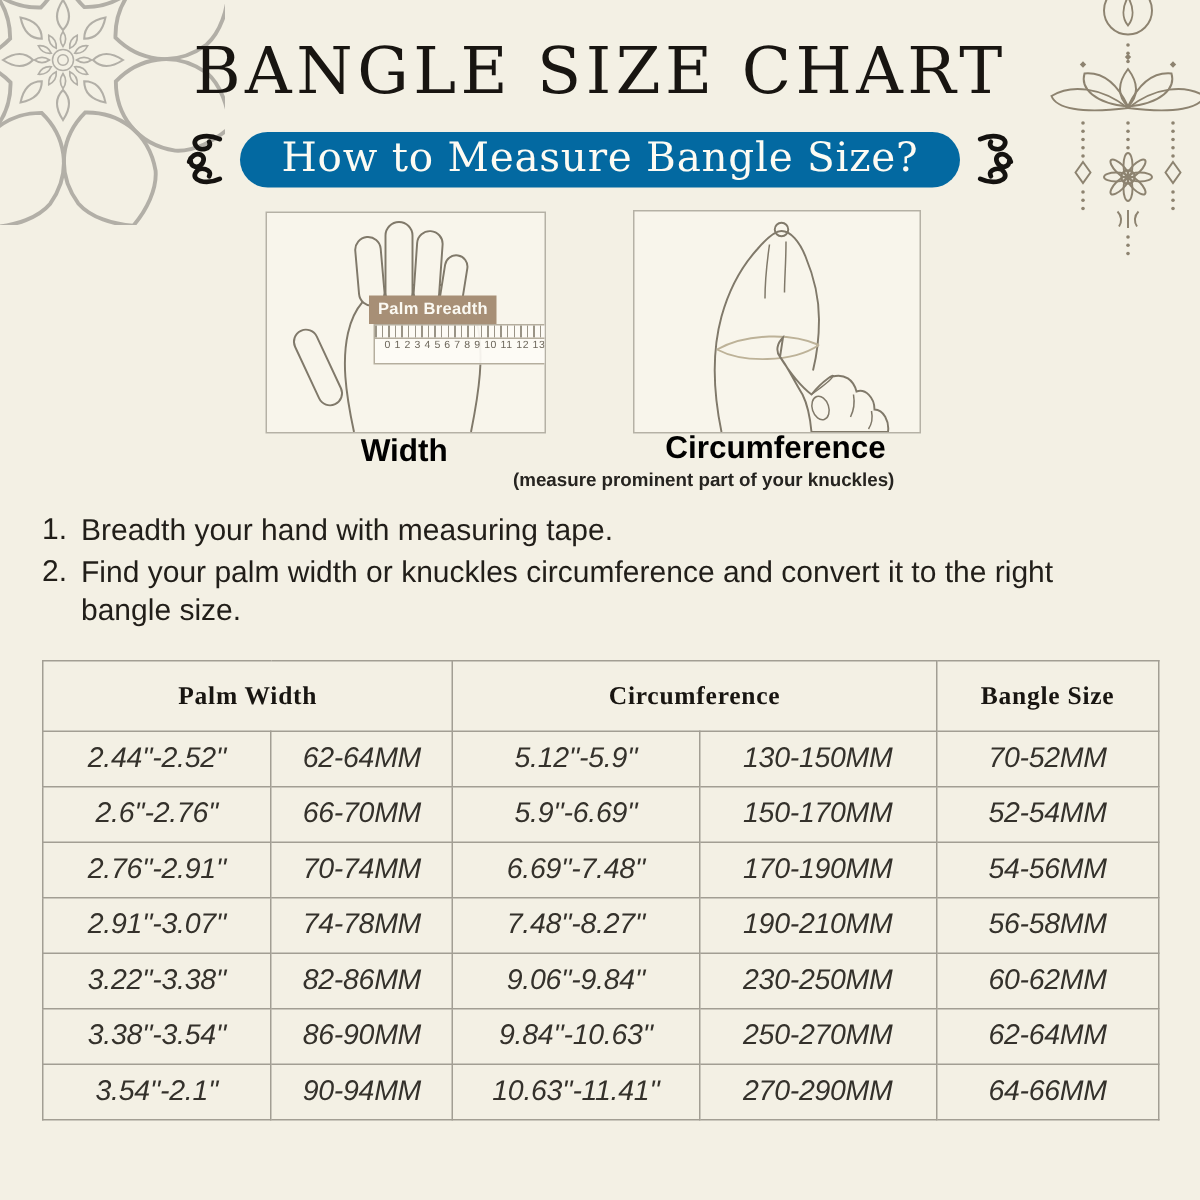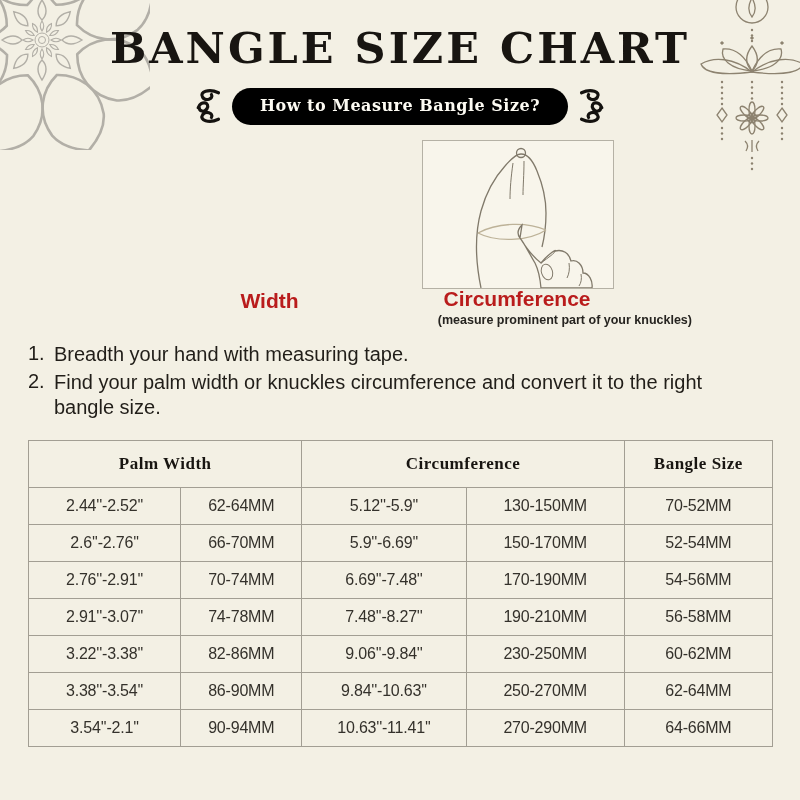--- a/index.html
+++ b/index.html
@@ -8,31 +8,31 @@
     background:#f3f0e4;font-family:"Liberation Sans",sans-serif;color:#1b1814;
   }
   
   .deco-mandala{position:absolute;left:0;top:0;}
   .deco-lotus{position:absolute;left:652px;top:0;}
   
   .title{
     position:absolute;left:0;top:20px;width:100%;height:56px;margin:0;
     text-align:center;line-height:56px;
     font-family:"DejaVu Serif","Liberation Serif",serif;
-    font-size:43px;font-weight:700;letter-spacing:3px;color:#181511;
+    font-size:43px;font-weight:400;letter-spacing:3px;color:#181511;
   }
   .ribbon-row{
     position:absolute;left:0;top:84px;width:100%;height:44px;
     display:flex;justify-content:center;align-items:center;gap:10px;
   }
   .pill{
     height:37px;line-height:36px;padding:0 28px;border-radius:19px;
-    background:#000000;color:#fdfbf3;
+    background:#0369a1;color:#fdfbf3;
     font-family:"DejaVu Serif","Liberation Serif",serif;
-    font-size:16px;font-weight:700;letter-spacing:0.5px;
+    font-size:27px;font-weight:400;letter-spacing:0.5px;
   }
   .flourish{width:30px;height:44px;}
   .flourish.right{transform:scaleX(-1);}
   
   .hand-box{
     position:absolute;background:#f8f5eb;border:1px solid #b5b1a5;overflow:hidden;
   }
   .box-width{left:177px;top:141px;width:185px;height:146px;}
   .box-circ{left:422px;top:140px;width:190px;height:147px;}
   .ruler{
@@ -45,26 +45,26 @@
   }
   .ruler-numbers{
     margin-top:1px;text-align:center;white-space:nowrap;overflow:hidden;
     font-size:7px;letter-spacing:0.4px;color:#6d675b;
   }
   .tape-tag{
     position:absolute;left:68px;top:55px;height:19px;line-height:19px;padding:0 6px;
     background:#a78f76;color:#fbf9f2;font-size:11px;font-weight:bold;letter-spacing:0.2px;
   }
   .diagram-label{
-    position:absolute;text-align:center;font-size:21px;font-weight:bold;color:#b91c1c;
+    position:absolute;text-align:center;font-size:21px;font-weight:bold;color:#000000;
   }
   .label-width{left:177px;top:289px;width:185px;}
   .label-circ{left:372px;top:287px;width:290px;}
   .diagram-note{
-    position:absolute;left:342px;top:313px;width:350px;text-align:right;
+    position:absolute;left:342px;top:313px;width:350px;text-align:left;
     font-size:12.5px;font-weight:bold;color:#262420;
   }
   
   .inst{position:absolute;left:28px;display:flex;font-size:20px;color:#211e19;}
   .inst-1{top:342px;}
   .inst-2{top:370px;}
   .inst .num{width:26px;flex:none;}
   .inst .txt{width:690px;line-height:25px;}
   
   .size-table{
@@ -72,21 +72,21 @@
     border-collapse:collapse;table-layout:fixed;
   }
   .size-table th,.size-table td{
     border:1px solid #a29e93;text-align:center;vertical-align:middle;padding:0;
   }
   .size-table th{
     height:46px;font-family:"Liberation Serif","DejaVu Serif",serif;
     font-size:17px;font-weight:600;color:#181511;letter-spacing:0.5px;
   }
   .size-table td{
-    height:36px;font-size:16px;color:#34312b;letter-spacing:-0.2px;
+    height:36px;font-size:19px;color:#34312b;letter-spacing:-0.2px;font-style:italic;
   }
 </style>
 </head>
 <body>
 
 <div class="page">
 
   <svg class="deco-mandala" width="150" height="150" viewBox="0 0 150 150" fill="none">
     <g transform="translate(42,40)" stroke="#b2afa7">
       <circle r="3.5" stroke-width="1"></circle>
@@ -258,20 +258,35 @@
       <path d="M30,37 C19,42 8,38 12,32 C15,27 25,30 22,35"></path>
     </svg>
     <div class="pill">How to Measure Bangle Size?</div>
     <svg class="flourish right" viewBox="0 0 34 44" fill="none" stroke="#14120f" stroke-width="3.6" stroke-linecap="round">
       <path d="M30,7 C19,2 8,6 12,12 C15,17 25,14 22,9"></path>
       <path d="M7,24 C10,15 21,18 17,25 C14,30 8,28 8,23"></path>
       <path d="M30,37 C19,42 8,38 12,32 C15,27 25,30 22,35"></path>
     </svg>
   </div>
 
+  <div class="hand-box box-width">
+    <svg width="185" height="146" viewBox="0 0 185 146" fill="#f8f5eb" stroke="#80796a" stroke-width="1.3">
+      <path d="M58,146 C52,118 50,98 54,80 C58,62 68,52 82,48 L116,48 C130,52 138,62 141,78 C144,96 142,116 136,146"></path>
+      <rect x="26" y="76" width="16" height="54" rx="8" transform="rotate(-25 34 103)"></rect>
+      <rect x="60" y="16" width="17" height="46" rx="8.5" transform="rotate(-5 68 38)"></rect>
+      <rect x="79" y="6" width="18" height="56" rx="9"></rect>
+      <rect x="99" y="12" width="17" height="50" rx="8.5" transform="rotate(4 107 36)"></rect>
+      <rect x="117" y="28" width="15" height="38" rx="7.5" transform="rotate(9 124 46)"></rect>
+    </svg>
+    <div class="ruler">
+      <div class="ruler-ticks"></div>
+      <div class="ruler-numbers">0 1 2 3 4 5 6 7 8 9 10 11 12 13 14</div>
+    </div>
+    <div class="tape-tag">Palm Breadth</div>
+  </div>
 
   <div class="hand-box box-circ">
     <svg width="190" height="147" viewBox="0 0 190 147" fill="none" stroke="#80796a" stroke-width="1.3">
       <path d="M58,147 C52,118 52,92 58,70 C63,52 72,36 82,25 C88,18 94,13 98,13 C104,13 110,20 114,30 C119,42 123,57 123,72 C123,86 121,98 119,106"></path>
       <circle cx="98" cy="12" r="4.5"></circle>
       <path d="M90,22 C88,36 87,48 87,58" stroke-width="1"></path>
       <path d="M101,20 C101,34 100,45 100,54" stroke-width="1"></path>
       <path d="M55,92 C75,81 105,81 123,89" stroke="#bdb298"></path>
       <path d="M55,92 C72,101 105,101 123,89" stroke="#bdb298"></path>
       <path d="M99,84 C95,88 94,93 97,97 C104,108 110,116 118,122 C126,112 134,108 132,110 C140,108 146,112 148,120 C154,118 160,124 160,132 C166,132 170,140 169,147 L118,147 C117,136 115,128 112,122 C106,112 100,100 97,97 Z" fill="#f8f5eb"></path>

